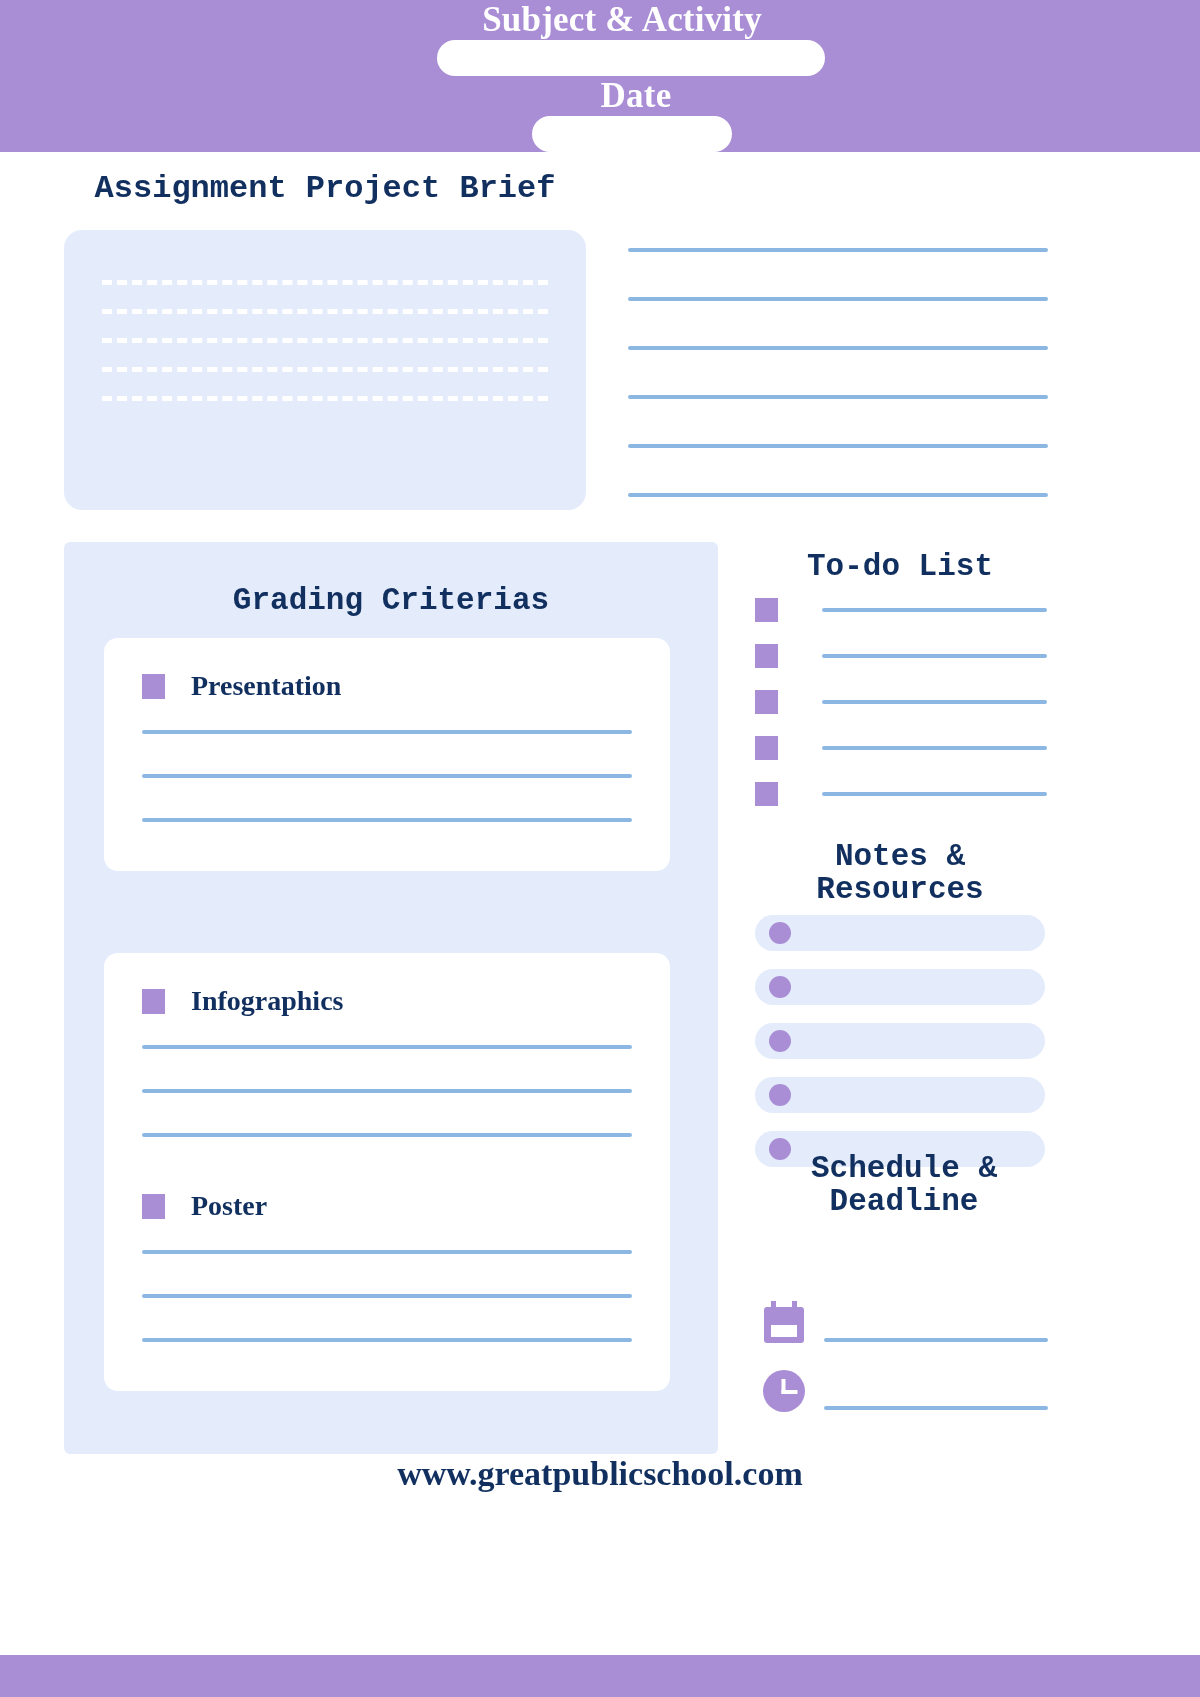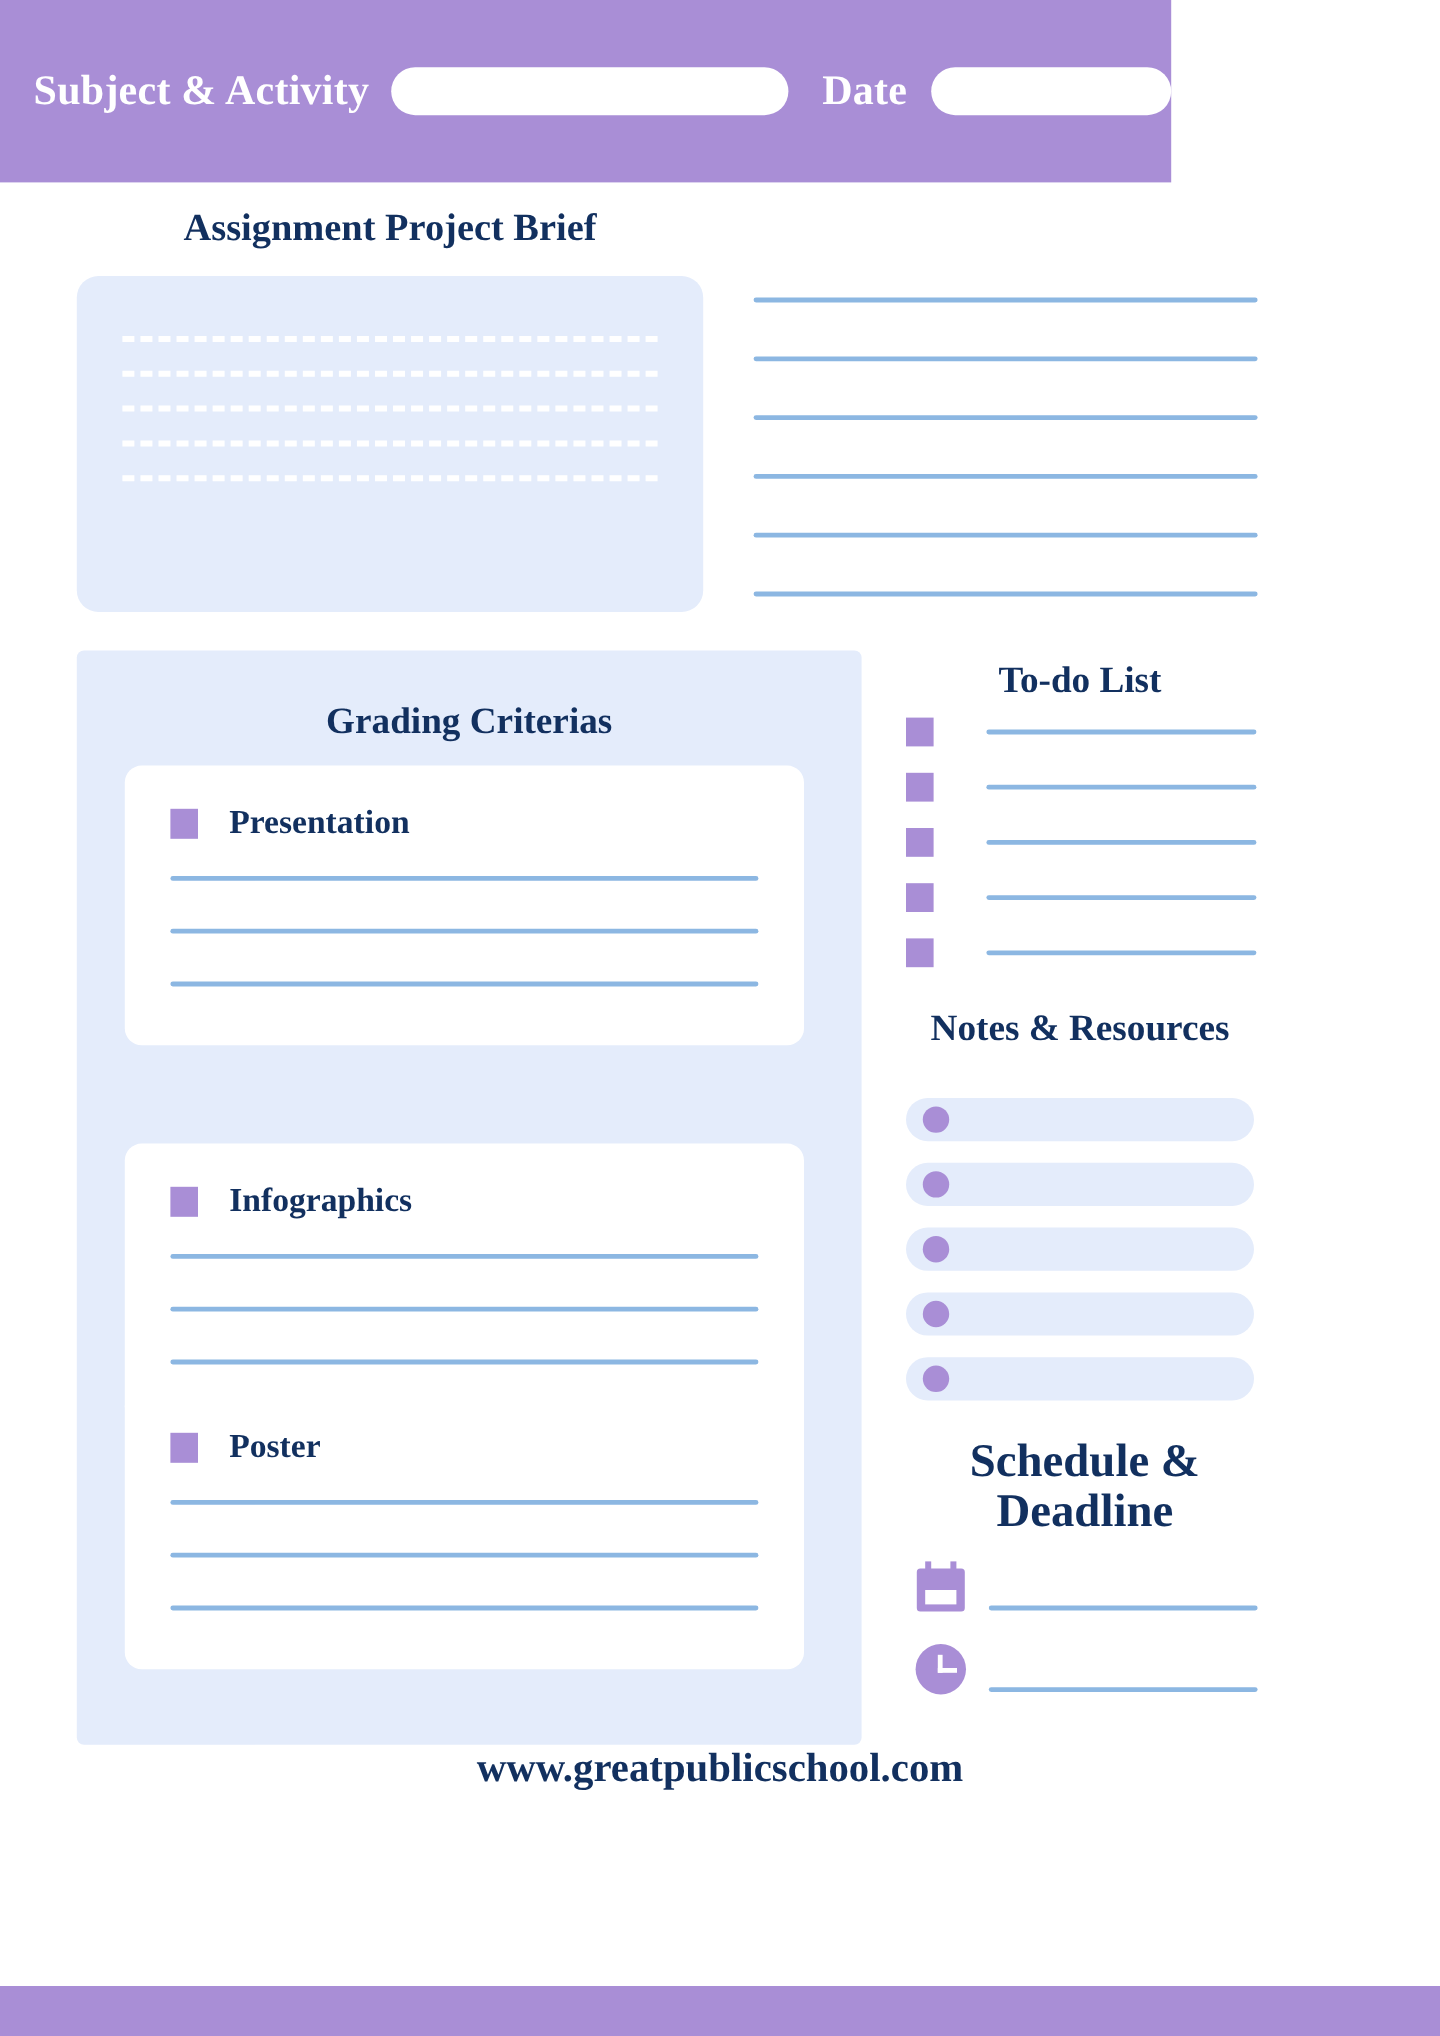--- a/index.html
+++ b/index.html
@@ -16,26 +16,27 @@
     width: 1200px;
     height: 1697px;
     background: #ffffff;
     overflow: hidden;
   }
 
   
   .header-band {
     position: absolute;
     left: 0; top: 0;
-    width: 976px;
+    width: 1200px;
     height: 152px;
     background: #a98ed6;
     display: flex;
     align-items: center;
-    padding-left: 28px;
+    padding-left: 44px;
+    flex-direction: column;
   }
   .header-label {
     color: #ffffff;
     font-family: "Liberation Serif", "DejaVu Serif", serif;
     font-weight: bold;
     font-size: 35px;
     letter-spacing: 0.2px;
     white-space: nowrap;
   }
   .header-field {
@@ -49,21 +50,21 @@
     font-size: 22px;
     color: #12305f;
   }
   .field-subject { width: 388px; margin-left: 18px; }
   .field-date    { width: 200px; margin-left: 20px; }
   .label-date    { margin-left: 28px; }
 
   
   .heading {
     color: #12305f;
-    font-family: Liberation Serif, serif;
+    font-family: Liberation Mono, monospace;
     font-weight: bold;
     text-align: center;
     line-height: 1.08;
   }
 
   
   .h-brief {
     position: absolute;
     left: 64px; top: 172px;
     width: 522px;
@@ -210,23 +211,23 @@
   .note-pill:last-child { margin-bottom: 0; }
   .note-dot {
     width: 22px; height: 22px;
     border-radius: 50%;
     background: #a98ed6;
     flex: 0 0 auto;
   }
 
   .h-sched {
     position: absolute;
-    left: 790px; top: 1197px;
+    left: 790px; top: 1152px;
     width: 228px;
-    font-size: 39px;
+    font-size: 31px;
   }
   .sched-rows {
     position: absolute;
     left: 762px; top: 1296px;
     width: 286px;
   }
   .sched-row {
     display: flex;
     align-items: center;
     height: 54px;

